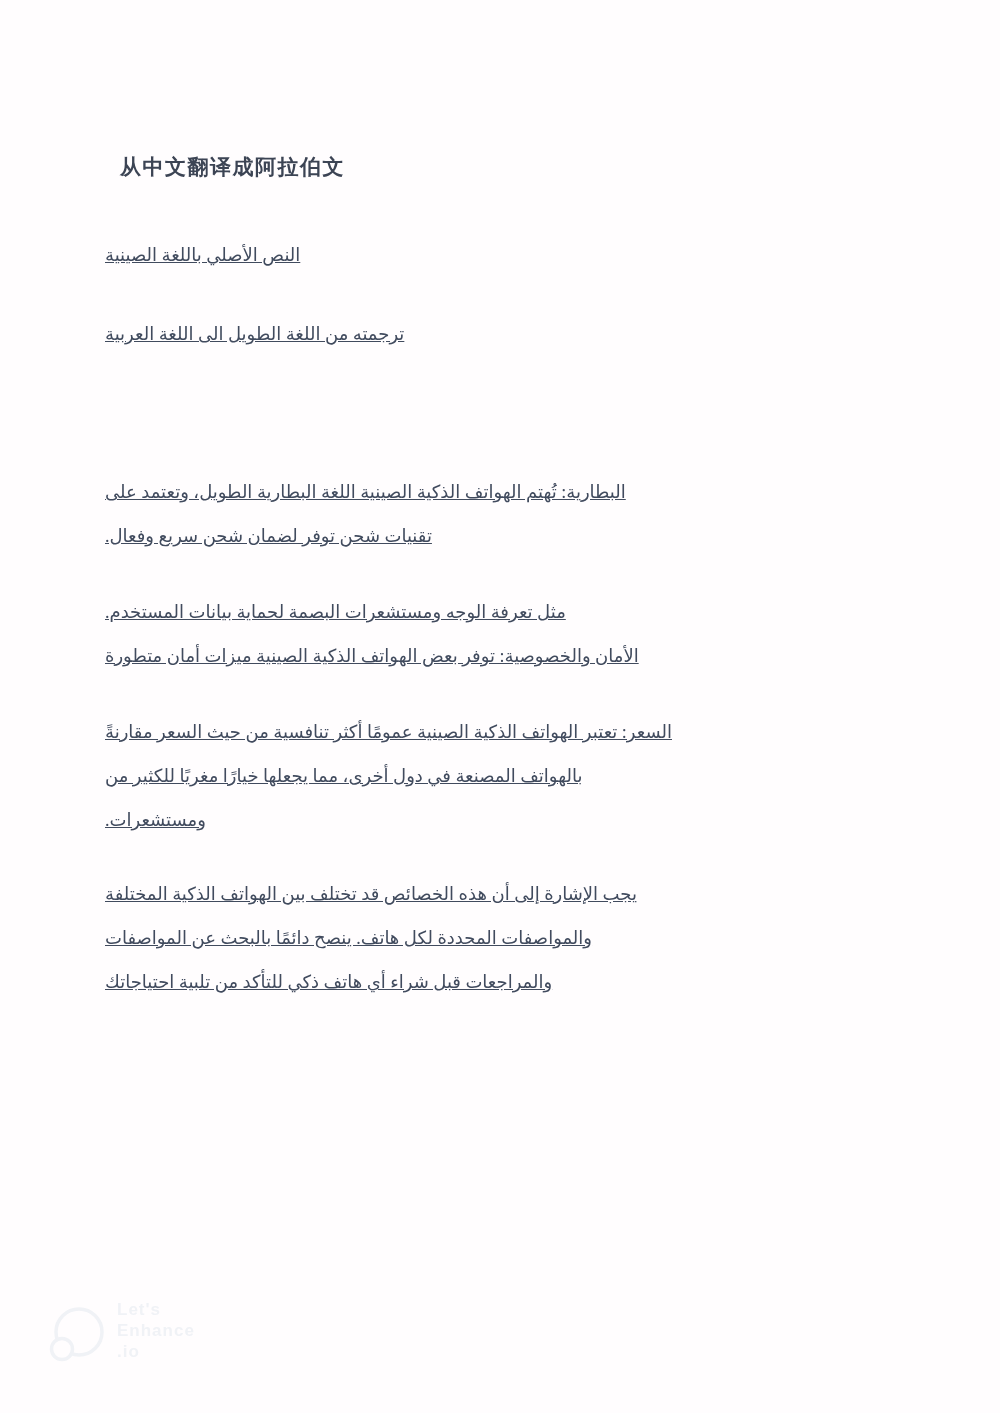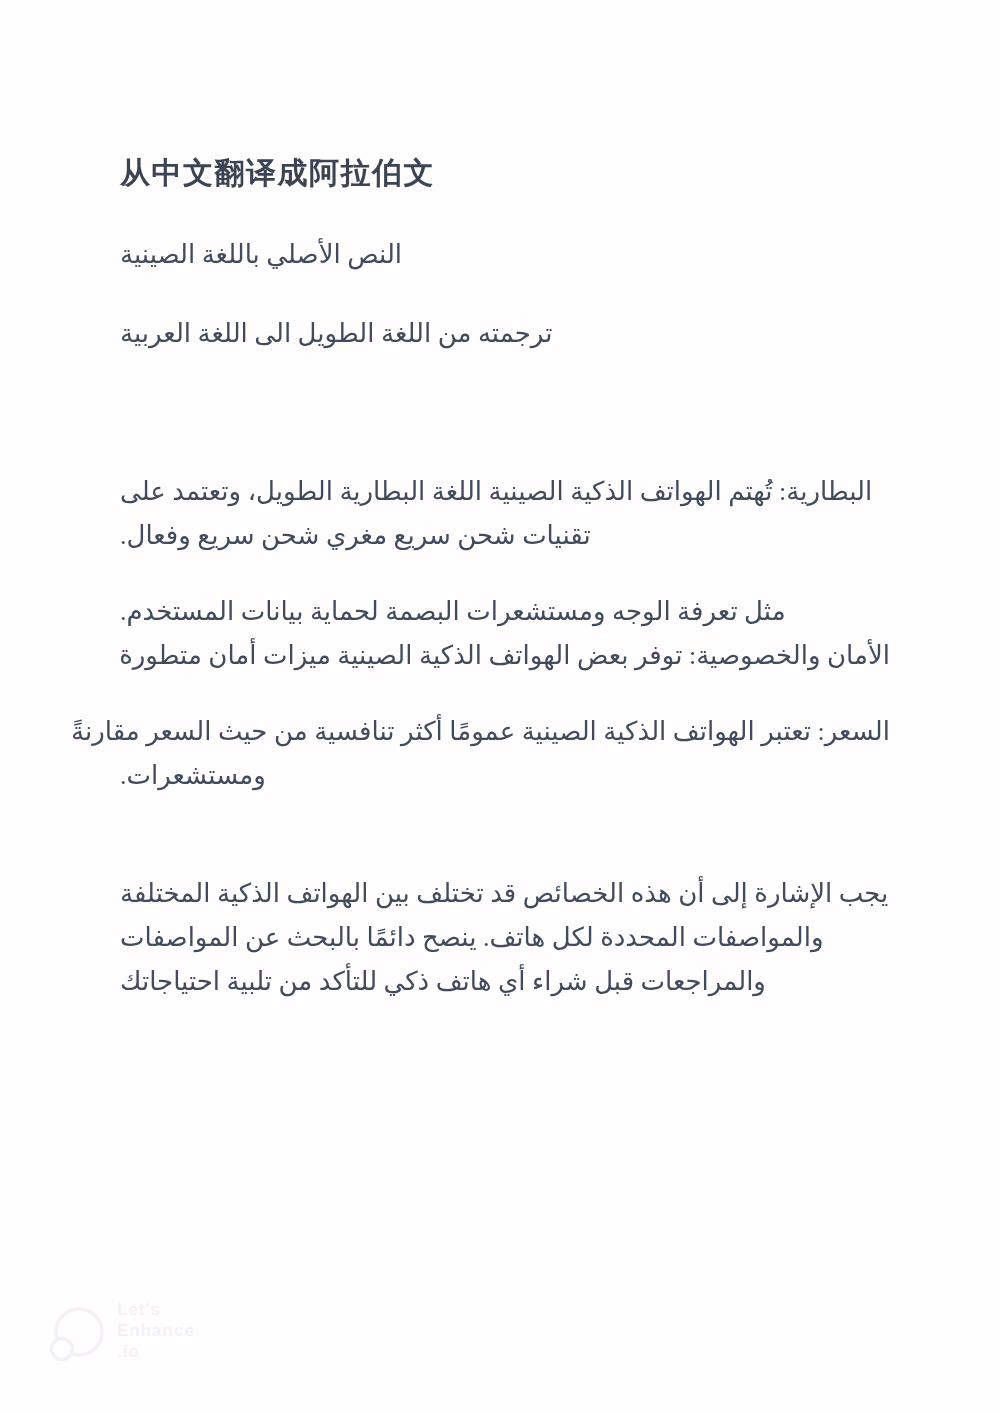--- a/index.html
+++ b/index.html
@@ -14,35 +14,36 @@
     background: #fffdfe;
     overflow: hidden;
     font-family: "Liberation Serif", "DejaVu Sans", serif;
   }
   .doc-title {
     position: absolute;
     left: 120px;
     top: 153px;
     margin: 0;
     font-family: Liberation Serif, serif;
-    font-size: 30px;
+    font-size: 21px;
     font-weight: bold;
     letter-spacing: 1.5px;
     color: #3c4454;
     white-space: nowrap;
   }
   .ar-block {
     position: absolute;
-    left: 120px;
+    left: 105px;
     width: 770px;
     direction: rtl;
     text-align: left;
     color: #414b5e;
-    font-size: 26px;
+    font-size: 18px;
     line-height: 44px;
+    text-decoration: underline;
   }
   .ln {
     direction: rtl;
     text-align: left;
     white-space: nowrap;
   }
   .watermark {
     position: absolute;
     left: 35px;
     top: 1298px;
@@ -77,30 +78,31 @@
   <div class="ar-block" style="top:233px">
     <div class="ln">النص الأصلي باللغة الصينية</div>
   </div>
 
   <div class="ar-block" style="top:312px">
     <div class="ln">ترجمته من اللغة الطويل الى اللغة العربية</div>
   </div>
 
   <div class="ar-block" style="top:470px">
     <div class="ln">البطارية: تُهتم الهواتف الذكية الصينية اللغة البطارية الطويل، وتعتمد على</div>
-    <div class="ln">تقنيات شحن سريع مغري شحن سريع وفعال.</div>
+    <div class="ln">تقنيات شحن توفر لضمان شحن سريع وفعال.</div>
   </div>
 
   <div class="ar-block" style="top:590px">
     <div class="ln">مثل تعرفة الوجه ومستشعرات البصمة لحماية بيانات المستخدم.</div>
     <div class="ln">الأمان والخصوصية: توفر بعض الهواتف الذكية الصينية ميزات أمان متطورة</div>
   </div>
 
   <div class="ar-block" style="top:710px">
     <div class="ln">السعر: تعتبر الهواتف الذكية الصينية عمومًا أكثر تنافسية من حيث السعر مقارنةً</div>
+    <div class="ln">بالهواتف المصنعة في دول أخرى، مما يجعلها خيارًا مغريًا للكثير من</div>
     <div class="ln">ومستشعرات.</div>
   </div>
 
   <div class="ar-block" style="top:872px">
     <div class="ln">يجب الإشارة إلى أن هذه الخصائص قد تختلف بين الهواتف الذكية المختلفة</div>
     <div class="ln">والمواصفات المحددة لكل هاتف. ينصح دائمًا بالبحث عن المواصفات</div>
     <div class="ln">والمراجعات قبل شراء أي هاتف ذكي للتأكد من تلبية احتياجاتك</div>
   </div>
 
   <div class="watermark">

